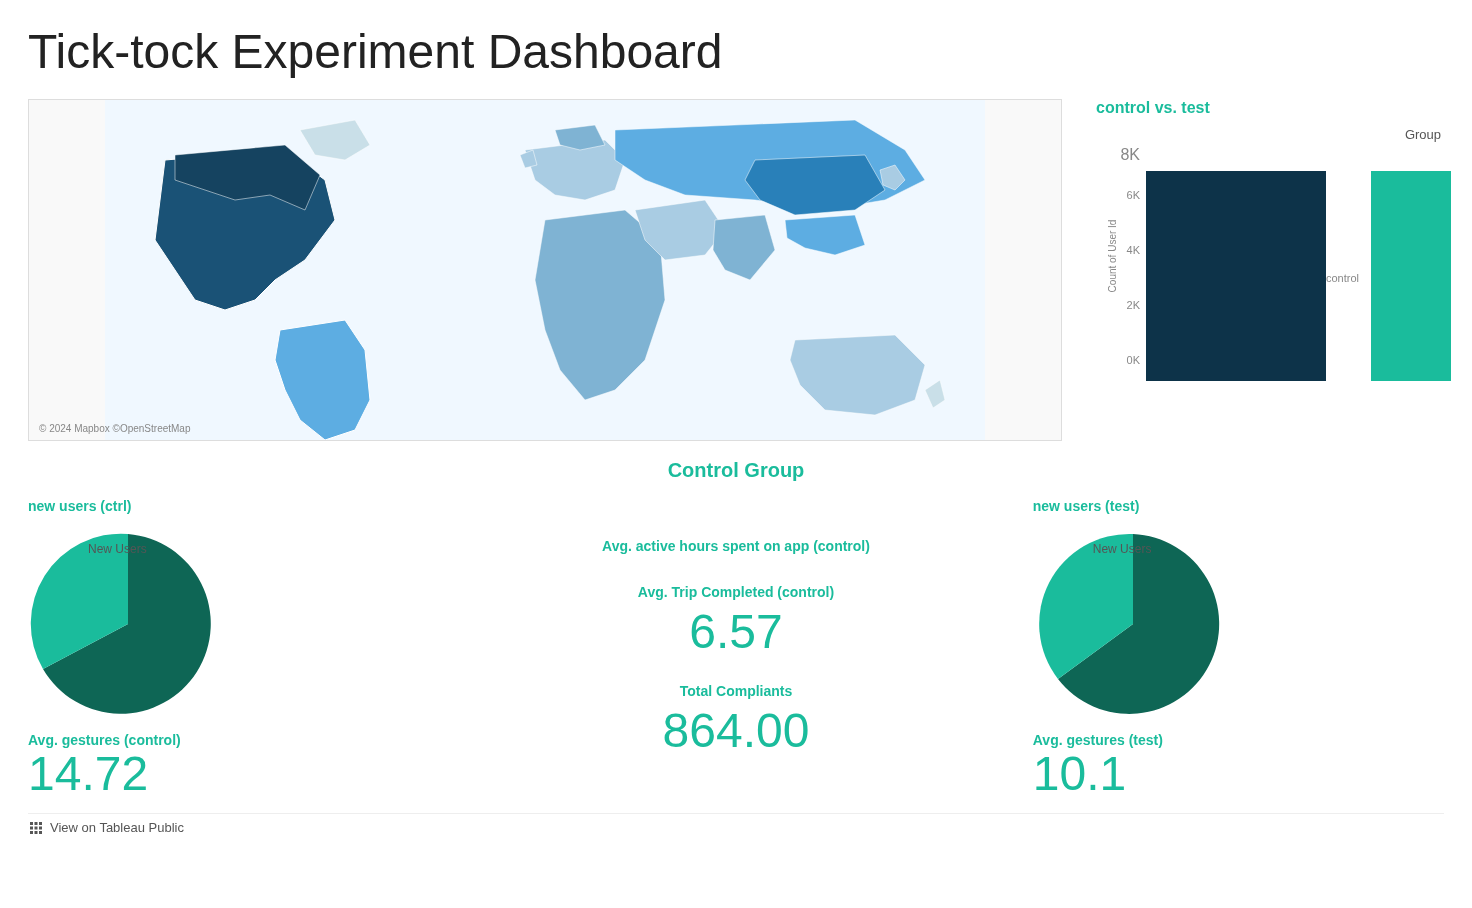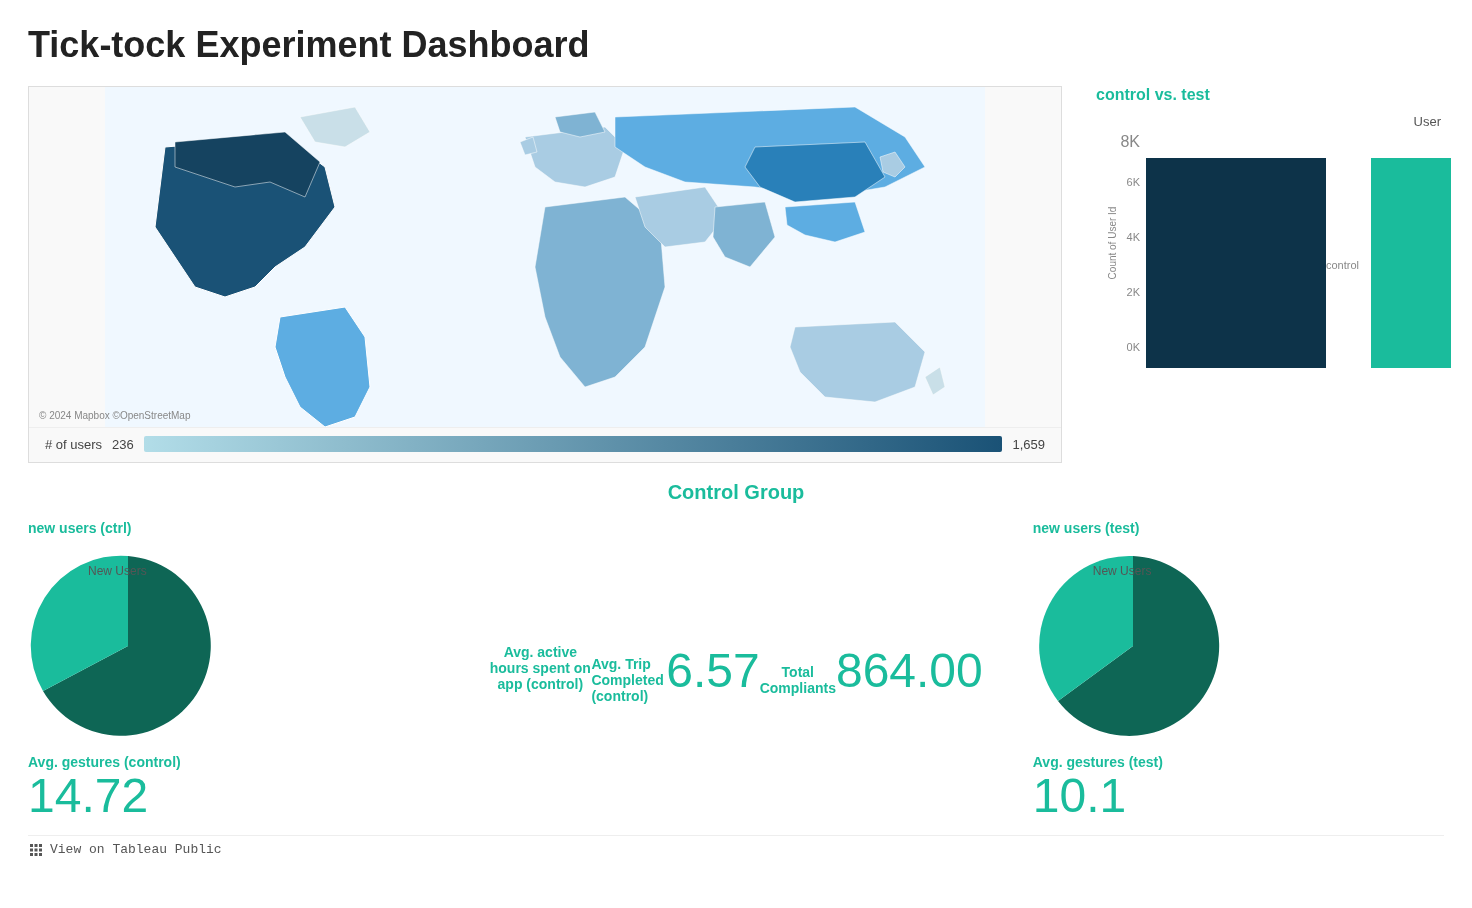--- a/index.html
+++ b/index.html
@@ -8,22 +8,22 @@
       background: #fff;
       color: #333;
       width: 1472px;
       min-height: 908px;
       overflow-x: hidden;
     }
     .page {
       padding: 24px 28px 20px 28px;
     }
     .page-title {
-      font-size: 36px;
-      font-weight: 700;
+      font-size: 48px;
+      font-weight: 400;
       color: #222;
       margin-bottom: 20px;
     }
     .top-section {
       display: flex;
       gap: 24px;
       margin-bottom: 18px;
     }
     .map-container {
       border: 1px solid #ddd;
@@ -190,21 +190,20 @@
       font-weight: 400;
       color: #1abc9c;
       line-height: 1.1;
     }
     .footer-bar {
       display: flex;
       align-items: center;
       margin-top: 12px;
       padding-top: 6px;
       border-top: 1px solid #eee;
-      font-family: Liberation Mono, monospace;
     }
     .footer-link {
       font-size: 13px;
       color: #555;
       display: flex;
       align-items: center;
       gap: 6px;
     }
     .grid-icon {
       width: 16px;
@@ -258,32 +257,26 @@
           <path d="M650,60 L760,55 L780,90 L750,110 L690,115 L655,100 L640,80 Z" fill="#2980b9" stroke="#fff" stroke-width="0.5"></path>
 
           <path d="M775,70 L790,65 L800,80 L790,90 L778,85 Z" fill="#a9cce3" stroke="#fff" stroke-width="0.5"></path>
 
           <path d="M690,240 L790,235 L820,265 L810,300 L770,315 L720,310 L695,285 L685,260 Z" fill="#a9cce3" stroke="#fff" stroke-width="0.5"></path>
 
           <path d="M820,290 L835,280 L840,300 L828,308 Z" fill="#c9dfe8" stroke="#fff" stroke-width="0.5"></path>
         </svg>
         <div class="map-credit">© 2024 Mapbox  ©OpenStreetMap</div>
       </div>
-      <div class="legend-bar">
-        <span class="legend-label"># of users</span>
-        <span class="legend-min">236</span>
-        <div class="gradient-bar"></div>
-        <span class="legend-max">1,659</span>
-      </div>
     </div>
 
     <div class="chart-panel">
       <div class="chart-title-teal">control vs. test</div>
       <div class="bar-chart-area">
-        <div class="bar-chart-legend">User</div>
+        <div class="bar-chart-legend">Group</div>
         <div class="bar-chart-content">
           <div style="position:absolute;left:0;top:0;bottom:20px;width:48px;">
             <div style="font-size:11px;color:#888;position:absolute;bottom:0;right:4px;">0K</div>
             <div style="font-size:11px;color:#888;position:absolute;bottom:25%;right:4px;">2K</div>
             <div style="font-size:11px;color:#888;position:absolute;bottom:50%;right:4px;">4K</div>
             <div style="font-size:11px;color:#888;position:absolute;bottom:75%;right:4px;">6K</div>
             <div style="font-size:16px;color:#888;position:absolute;top:0;right:4px;">8K</div>
             <div style="font-size:10px;color:#888;position:absolute;top:50%;left:-20px;transform:translateY(-50%) rotate(-90deg);white-space:nowrap;">Count of User Id</div>
           </div>
           <div class="bars-wrapper">
@@ -316,21 +309,21 @@
             <path d="M100,100 L100,10 A90,90 0 1 1 15,145 Z" fill="#0e6655" stroke="none"></path>
 
             <path d="M100,100 L15,145 A90,90 0 0 1 100,10 Z" fill="#1abc9c" stroke="none"></path>
           </svg>
           <div style="position:absolute;top:18px;left:60px;font-size:12px;color:#555;">New Users</div>
         </div>
         <div class="avg-gestures-label">Avg. gestures (control)</div>
         <div class="avg-gestures-value">14.72</div>
       </div>
 
-      <div style="flex:1.2;padding:0 30px;display:flex;flex-direction:row;align-items:center;">
+      <div style="flex:1.2;padding:0 30px;display:flex;flex-direction:column;align-items:center;">
         <div style="height:40px;"></div>
         <div class="center-metric-title">Avg. active hours spent on app (control)</div>
 
         <div class="center-metric-label">Avg. Trip Completed (control)</div>
         <div class="center-metric-value2">6.57</div>
 
         <div class="center-metric-label3">Total Compliants</div>
         <div class="center-metric-value3">864.00</div>
       </div>
 

